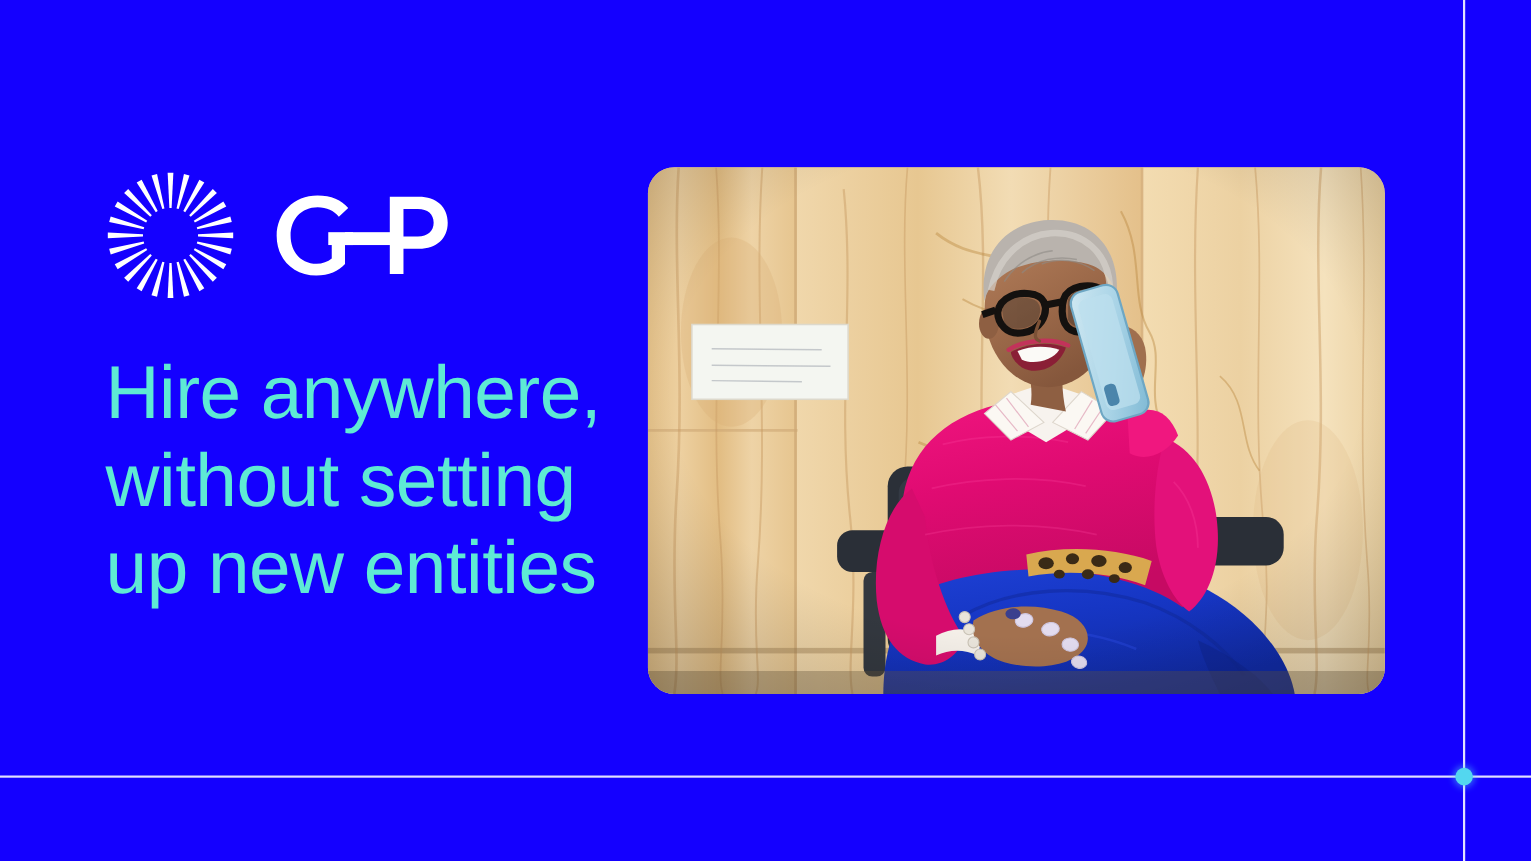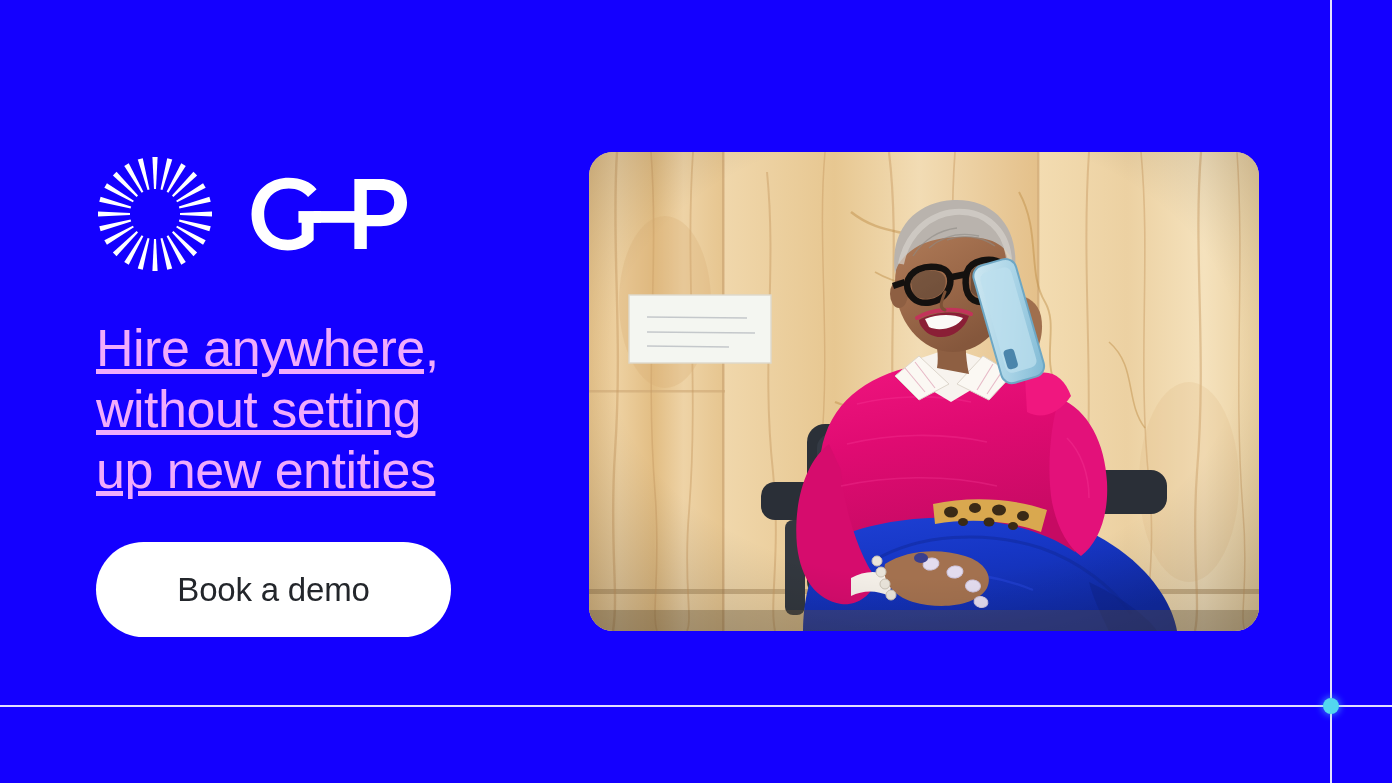--- a/index.html
+++ b/index.html
@@ -38,27 +38,26 @@
     position:absolute; left:96px; top:150px;
     width:480px;
   }
 
   .brand { display:flex; align-items:center; gap:30px; height:128px; }
   .sunburst { width:118px; height:118px; position:relative; flex:none; }
   .wordmark { height:78px; display:block; }
 
   .headline {
     margin-top:40px;
-    color:#f0abfc;
-    font-size:52px;
+    color:#5eead4;
+    font-size:68px;
     font-weight:400;
     line-height:1.17;
     letter-spacing:-0.5px;
     white-space:pre-line;
-    text-decoration:underline;
   }
 
   .cta {
     margin-top:42px;
     display:inline-flex; align-items:center; justify-content:center;
     min-width:355px; height:95px;
     background:#fff; color:#23262b;
     border:none; border-radius:48px;
     font-family:"Liberation Sans", sans-serif;
     font-size:33px; font-weight:400; letter-spacing:-0.2px;
@@ -345,15 +344,14 @@
           <rect fill="#ffffff" x="44.5" y="29.6" width="18.5" height="9.6"></rect>
           <path fill="#ffffff" d="M112 3.2H90.4v57.6h10.2V42h11.6c13 0 21.4-7.6 21.4-19.4C133.6 10.8 125.1 3.2 112 3.2Zm-.6 29.6h-10.8V12.4h10.8c7.2 0 11.7 3.8 11.7 10.2 0 6.4-4.5 10.2-11.7 10.2Z"></path>
           <rect fill="#ffffff" x="57" y="29.6" width="40" height="9.6"></rect>
         </svg>
     </div>
 
     <h1 class="headline">Hire anywhere,
 without setting
 up new entities</h1>
 
-    <button class="cta">Book a demo</button>
   </div>
 </div>
 
 </body></html>

